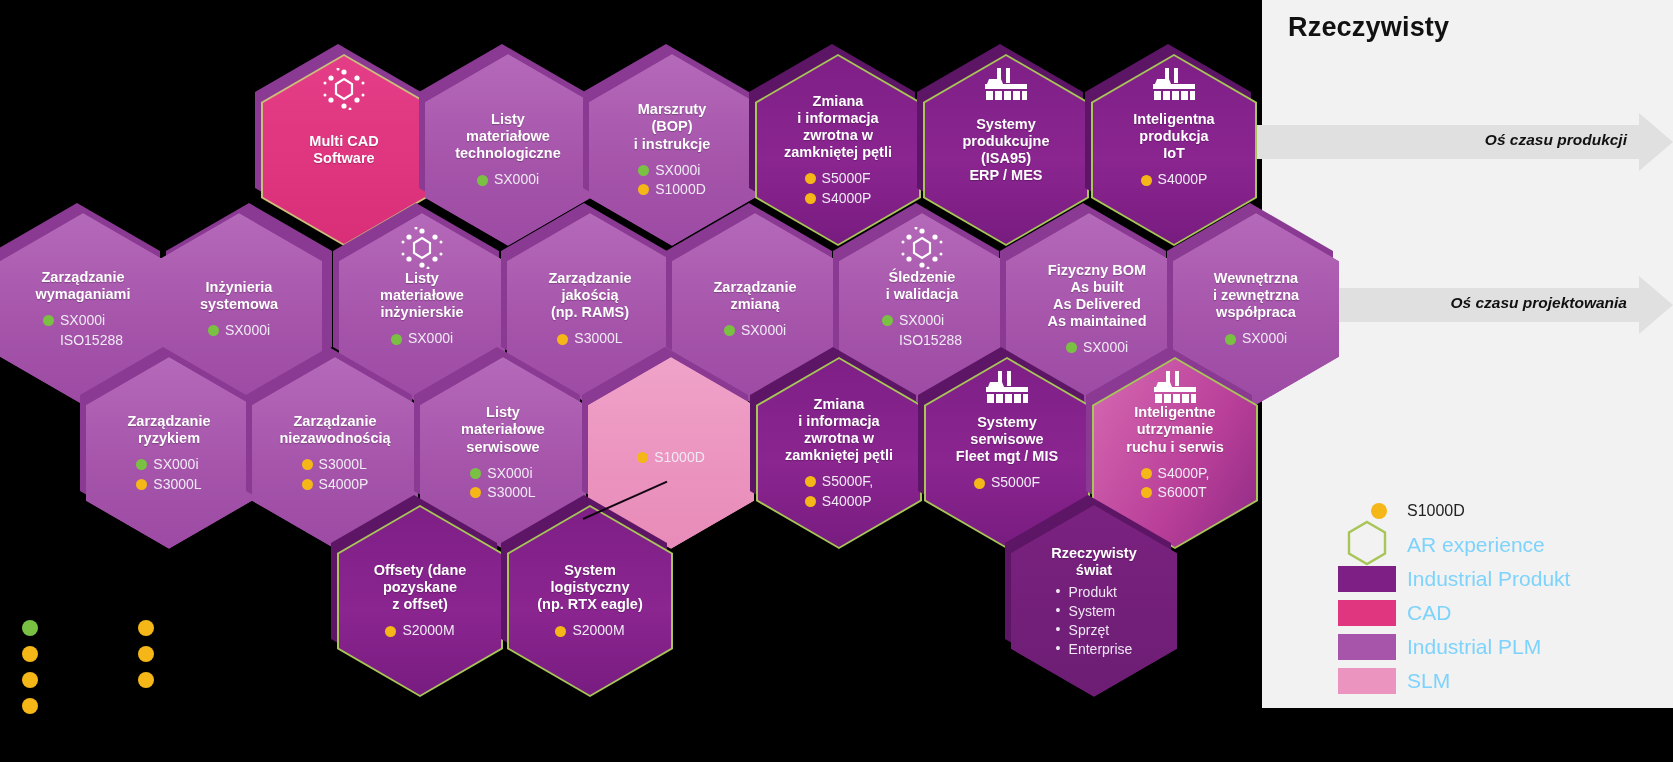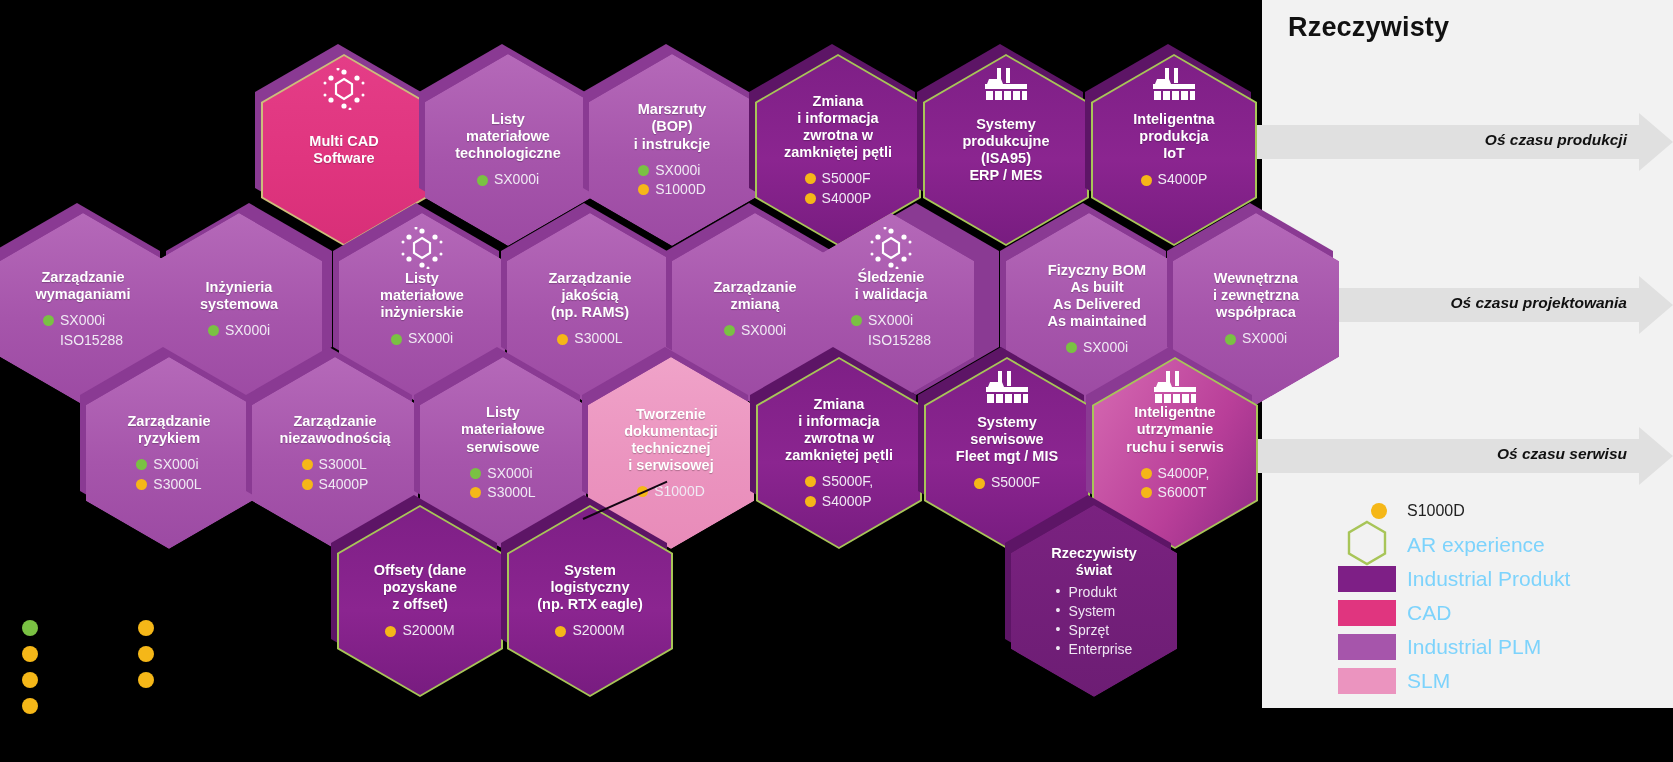--- a/index.html
+++ b/index.html
@@ -132,25 +132,20 @@
 
   <div class="arrow-band" style="left:1238px;top:113px;width:435px;">
     <div class="bar"></div>
     <div class="head"></div>
     <div class="alabel">Oś czasu produkcji</div>
   </div>
   <div class="arrow-band" style="left:1238px;top:276px;width:435px;">
     <div class="bar"></div>
     <div class="head"></div>
     <div class="alabel">Oś czasu projektowania</div>
-  </div>
-  <div class="arrow-band" style="left:1238px;top:427px;width:435px;">
-    <div class="bar"></div>
-    <div class="head"></div>
-    <div class="alabel">Oś czasu serwisu</div>
   </div>
 
   <div id="hexlayer">
       <div class="plate" style="left: 255px; top: 44px;"></div>
       <div class="hex cat-cad bord" style="left: 261px; top: 54px;">
         <div class="bd gold"></div>
         <div class="inner"></div>
         <span class="hexicon">
           <svg width="46" height="42" viewBox="0 0 46 42" aria-hidden="true">
             <polygon points="23,11 31,16 31,26 23,31 15,26 15,16" fill="none" stroke="#fff" stroke-width="2.2"></polygon>
@@ -348,21 +343,21 @@
           <div class="title">Zarządzanie<br>zmianą</div>
           <div class="tags">
             <span class="tag">
               <span class="dot green"></span>
               <span>SX000i</span>
             </span>
           </div>
         </div>
       </div>
       <div class="plate" style="left: 833px; top: 203px;"></div>
-      <div class="hex cat-eplm" style="left: 808px; top: 213px;">
+      <div class="hex cat-eplm" style="left: 839px; top: 213px;">
         <div class="inner"></div>
         <span class="hexicon">
           <svg width="46" height="42" viewBox="0 0 46 42" aria-hidden="true">
             <polygon points="23,11 31,16 31,26 23,31 15,26 15,16" fill="none" stroke="#fff" stroke-width="2.2"></polygon>
             <circle cx="23" cy="4" r="2.6" fill="#fff"></circle>
             <circle cx="36" cy="10" r="2.6" fill="#fff"></circle>
             <circle cx="36" cy="32" r="2.6" fill="#fff"></circle>
             <circle cx="23" cy="38" r="2.6" fill="#fff"></circle>
             <circle cx="10" cy="32" r="2.6" fill="#fff"></circle>
             <circle cx="10" cy="10" r="2.6" fill="#fff"></circle>
@@ -462,21 +457,20 @@
               <span class="dot amber"></span>
               <span>S3000L</span>
             </span>
           </div>
         </div>
       </div>
       <div class="plate" style="left: 582px; top: 347px;"></div>
       <div class="hex cat-slm" style="left: 588px; top: 357px;">
         <div class="inner"></div>
         <div class="content">
-          <div class="title">Tworzenie<br>dokumentacji<br>technicznej<br>i serwisowej</div>
           <div class="tags">
             <span class="tag">
               <span class="dot amber"></span>
               <span>S1000D</span>
             </span>
           </div>
         </div>
       </div>
       <div class="plate dark" style="left: 750px; top: 347px;"></div>
       <div class="hex cat-ind bord" style="left: 756px; top: 357px;">

